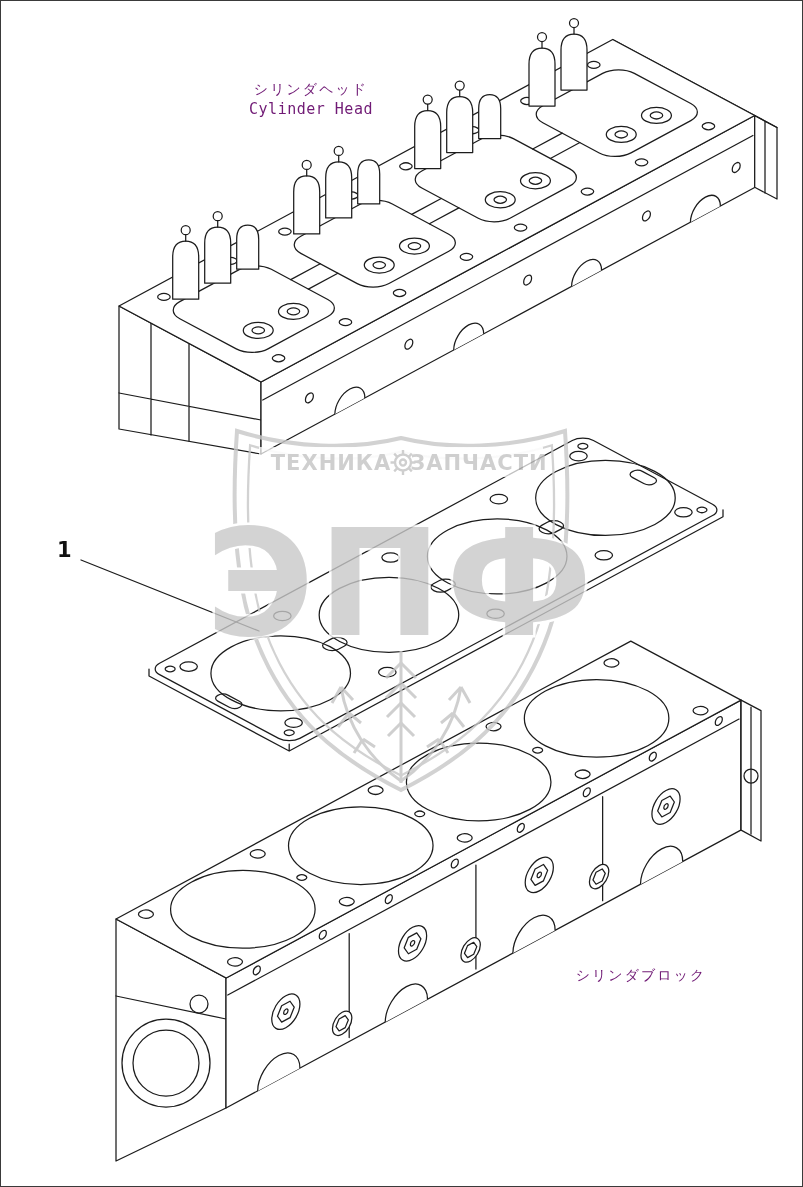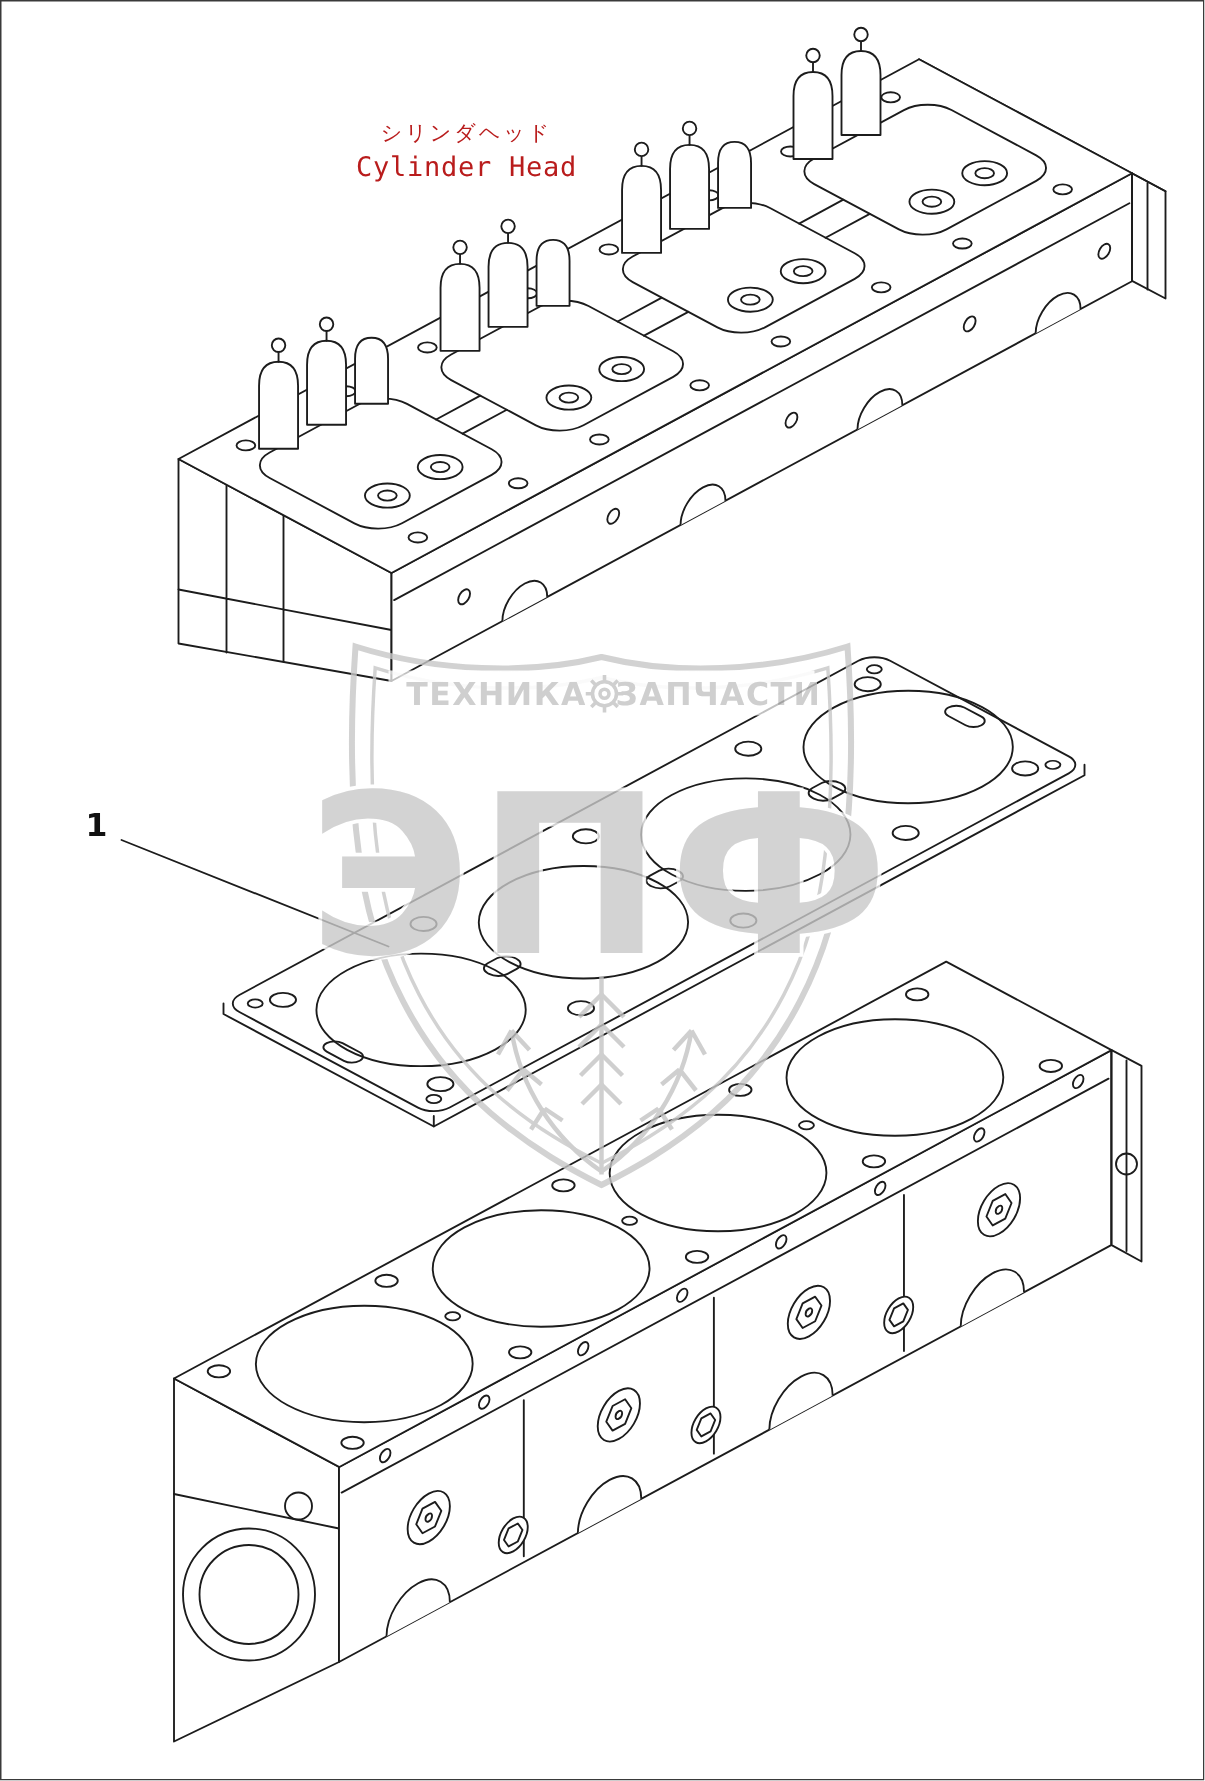--- a/index.html
+++ b/index.html
@@ -3,23 +3,23 @@
 <meta charset="utf-8">
 <style>
   html,body{margin:0;padding:0;background:#ffffff;}
   .canvas{
     position:relative;width:803px;height:1187px;background:#fff;
     border:1px solid #3a3a3a;box-sizing:border-box;overflow:hidden;
     font-family:"DejaVu Sans Mono","Liberation Mono",monospace;
   }
   .diagram-svg{position:absolute;left:0;top:0;}
   .wm-svg{position:absolute;left:0;top:0;pointer-events:none;}
-  .label{position:absolute;text-align:center;color:#b91c1c;line-height:1.45;}
+  .label{position:absolute;text-align:center;color:#701a75;line-height:1.45;}
   .label .jp{font-size:14px;letter-spacing:2px;}
-  .label .en{font-size:18px;letter-spacing:0.5px;}
+  .label .en{font-size:15px;letter-spacing:0.5px;}
   .callout{position:absolute;font-family:"DejaVu Sans","Liberation Sans",sans-serif;
            font-size:21px;font-weight:bold;color:#111;}
   .ln{fill:none;stroke:#1c1c1c;stroke-width:1.25;stroke-linecap:round;stroke-linejoin:round;vector-effect:non-scaling-stroke;}
   .fw{fill:#ffffff;stroke:#1c1c1c;stroke-width:1.25;stroke-linecap:round;stroke-linejoin:round;vector-effect:non-scaling-stroke;}
 </style>
 </head>
 <body>
 
 <div class="canvas">
 
@@ -285,17 +285,18 @@
       </g>
     </g>
   </svg>
 
   <div class="label" style="left:200px;top:78px;width:220px;">
     <div class="jp">シリンダヘッド</div>
     <div class="en">Cylinder Head</div>
   </div>
 
   <div class="label" style="left:525px;top:964px;width:230px;">
+    <div class="jp">シリンダブロック</div>
   </div>
 
   <div class="callout" style="left:56px;top:537px;">1</div>
 
 </div>
 
 </body></html>

